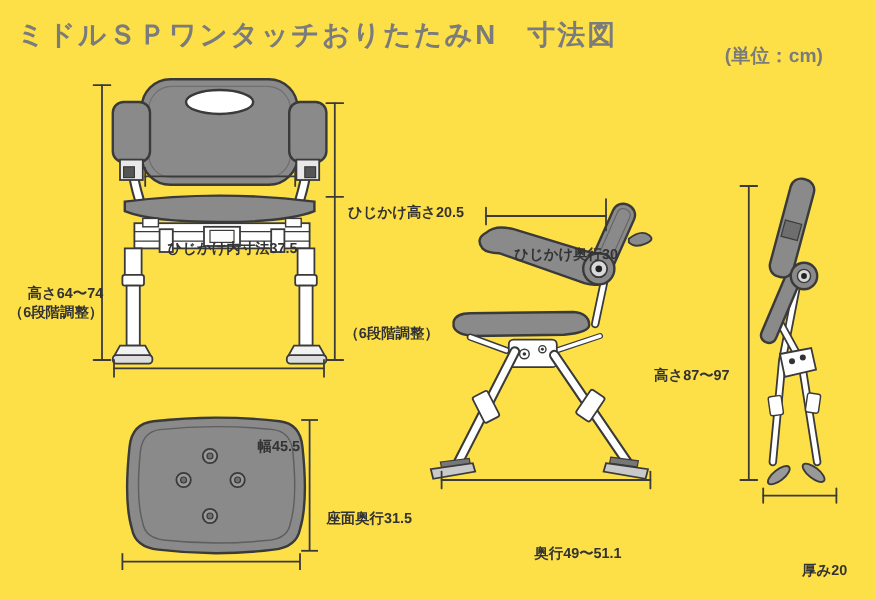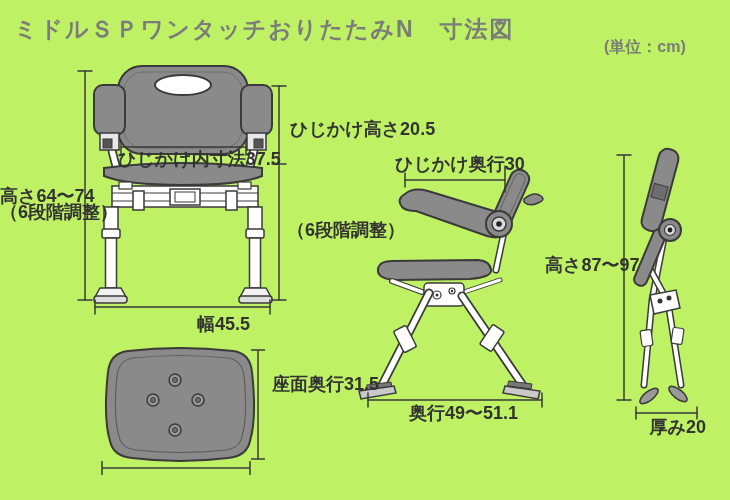--- a/index.html
+++ b/index.html
@@ -1,30 +1,30 @@
 <!DOCTYPE html>
 <html><head>
 <meta charset="utf-8">
 <style>
   html,body{margin:0;padding:0;background:#fff;}
   #stage{
-    position:relative;width:730px;height:500px;background:#bef264;overflow:hidden;
+    position:relative;width:730px;height:500px;background:#fde047;overflow:hidden;
     font-family:"Liberation Sans","DejaVu Sans",sans-serif;
   }
   .title{
     position:absolute;left:14px;top:14px;
     font-size:23px;font-weight:700;letter-spacing:2px;color:#7b7b7b;white-space:nowrap;
   }
   .unit{
     position:absolute;left:604px;top:37px;width:120px;
     font-size:16px;font-weight:700;color:#7b7b7b;white-space:nowrap;
   }
   .label{
-    position:absolute;font-size:18px;font-weight:700;color:#333333;
-    line-height:16px;white-space:nowrap;
+    position:absolute;font-size:12px;font-weight:700;color:#333333;
+    line-height:16px;white-space:nowrap;margin-top:48px;
   }
   .center{text-align:right;}
   svg{position:absolute;left:0;top:0;}
 </style>
 </head>
 <body>
 
 <div id="stage">
 
   <svg width="730" height="500" viewBox="0 0 730 500">

